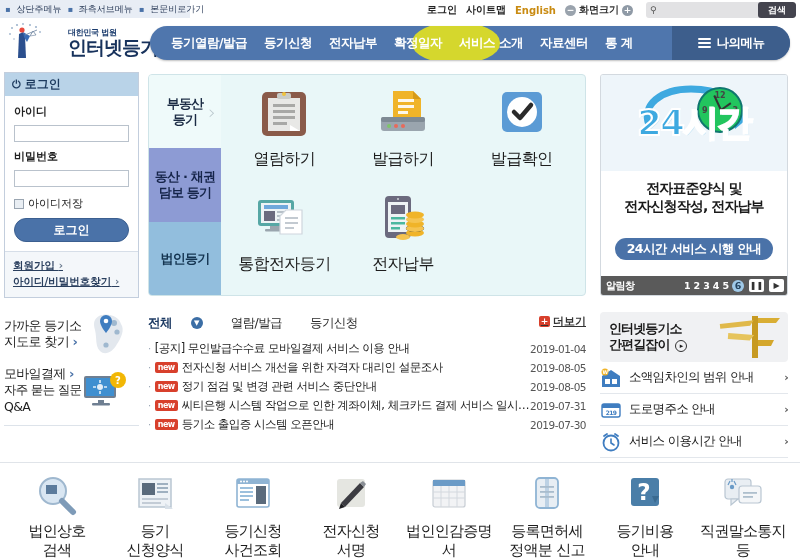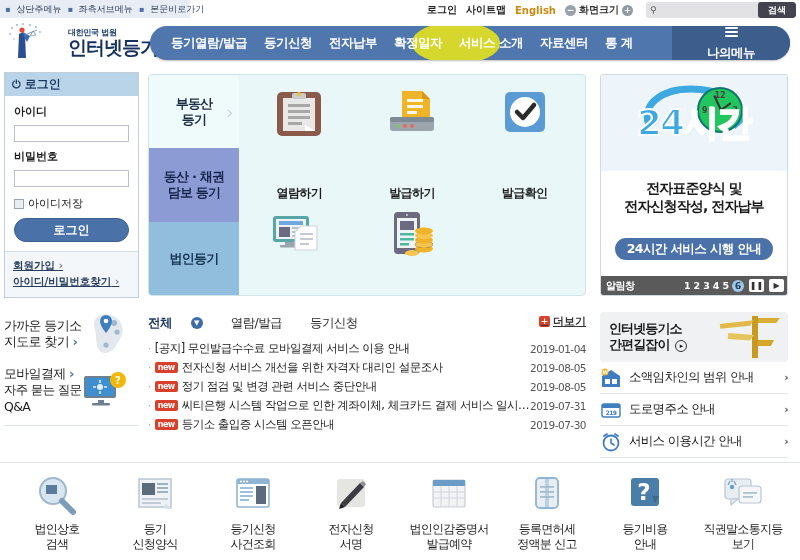--- a/index.html
+++ b/index.html
@@ -84,21 +84,20 @@
   .nav-item {
     color: #fff; font-size: 12.5px; font-weight: bold;
     text-decoration: none; white-space: nowrap; letter-spacing: -0.5px;
     position: relative; z-index: 2; cursor: pointer;
   }
   .mymenu {
     width: 118px; height: 34px; background: #3d5e8c;
     display: flex; align-items: center; justify-content: center; gap: 6px;
     color: #fff; font-size: 12.5px; font-weight: bold; letter-spacing: -0.5px;
     cursor: pointer;
-    flex-direction: column;
   }
   .hamburger { display: inline-block; width: 13px; }
   .hamburger span { display: block; height: 2px; background: #fff; margin: 2px 0; border-radius: 1px; }
   .nav-highlight {
     position: absolute; left: 262px; top: -4px;
     width: 88px; height: 42px;
     background: rgba(246,240,12,0.80);
     border-radius: 50%/48%;
     z-index: 1; pointer-events: none;
     filter: blur(0.4px);
@@ -149,21 +148,21 @@
   .side-divider { border-top: 1px solid #dde3ea; margin-top: 10px; }
 
   
   .svc-panel {
     position: absolute; left: 148px; top: 74px;
     width: 438px; height: 222px;
     background: #e9f7f8; border: 1px solid #cfe4e8;
     border-radius: 4px;
     display: flex; overflow: hidden;
   }
-  .svc-tabs { width: 90px; display: flex; flex-direction: column; }
+  .svc-tabs { width: 72px; display: flex; flex-direction: column; }
   .svc-tab {
     flex: 1; display: flex; align-items: center; justify-content: center;
     flex-direction: column;
     font-size: 13px; font-weight: bold; letter-spacing: -0.8px;
     color: #20324d; cursor: pointer; position: relative; line-height: 1.2;
     text-align: center;
   }
   .svc-tab.active { background: #effafa; color: #1b2b44; }
   .svc-tab.t2 { background: #92bedd; color: #143450; }
   .svc-tab.t3 { background: #8d9bd4; color: #16254a; }
@@ -175,21 +174,21 @@
     flex: 1; display: grid;
     grid-template-columns: repeat(3, 1fr);
     grid-template-rows: repeat(2, 1fr);
     padding: 6px 4px 4px 4px;
   }
   .svc-cell {
     display: flex; flex-direction: column; align-items: center; justify-content: flex-start;
     gap: 4px; cursor: pointer; padding-top: 6px;
   }
   .svc-ico { width: 60px; height: 58px; position: relative; }
-  .svc-label { font-size: 12px; color: #1d1d1d; letter-spacing: -0.6px; font-weight: 700; margin-top: 36px; }
+  .svc-label { font-size: 16px; color: #1d1d1d; letter-spacing: -0.6px; font-weight: 400; }
 
   
   .banner {
     position: absolute; left: 600px; top: 74px;
     width: 188px; height: 222px;
     border: 1px solid #d3d9df; background: #fff; border-radius: 3px;
     overflow: hidden;
   }
   .banner-img {
     height: 96px; background: #eef5fa; position: relative;
@@ -315,21 +314,21 @@
     border-top: 1px solid #e0e4e9; background: #fff;
     display: flex; align-items: flex-start; justify-content: space-around;
     padding: 10px 8px 0 8px;
   }
   .quick-cell {
     display: flex; flex-direction: column; align-items: center; gap: 5px;
     width: 94px; cursor: pointer;
   }
   .quick-ico { width: 48px; height: 44px; position: relative; }
   .quick-label {
-    font-size: 12px; color: #1c1c1c; text-align: center;
+    font-size: 15px; color: #1c1c1c; text-align: center;
     letter-spacing: -0.7px; line-height: 1.25;
   }
 </style>
 </head>
 <body>
 
 <div id="page">
 
   <div class="util-bar">
     <div class="util-left">

